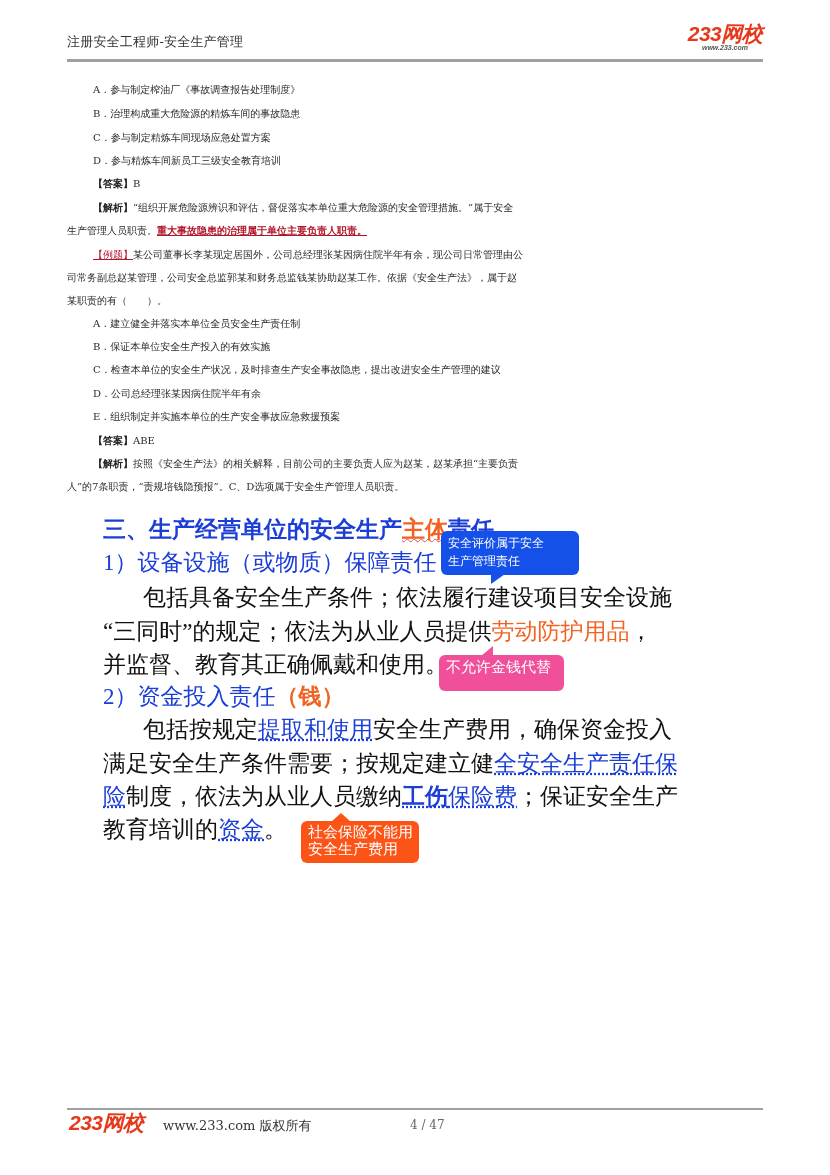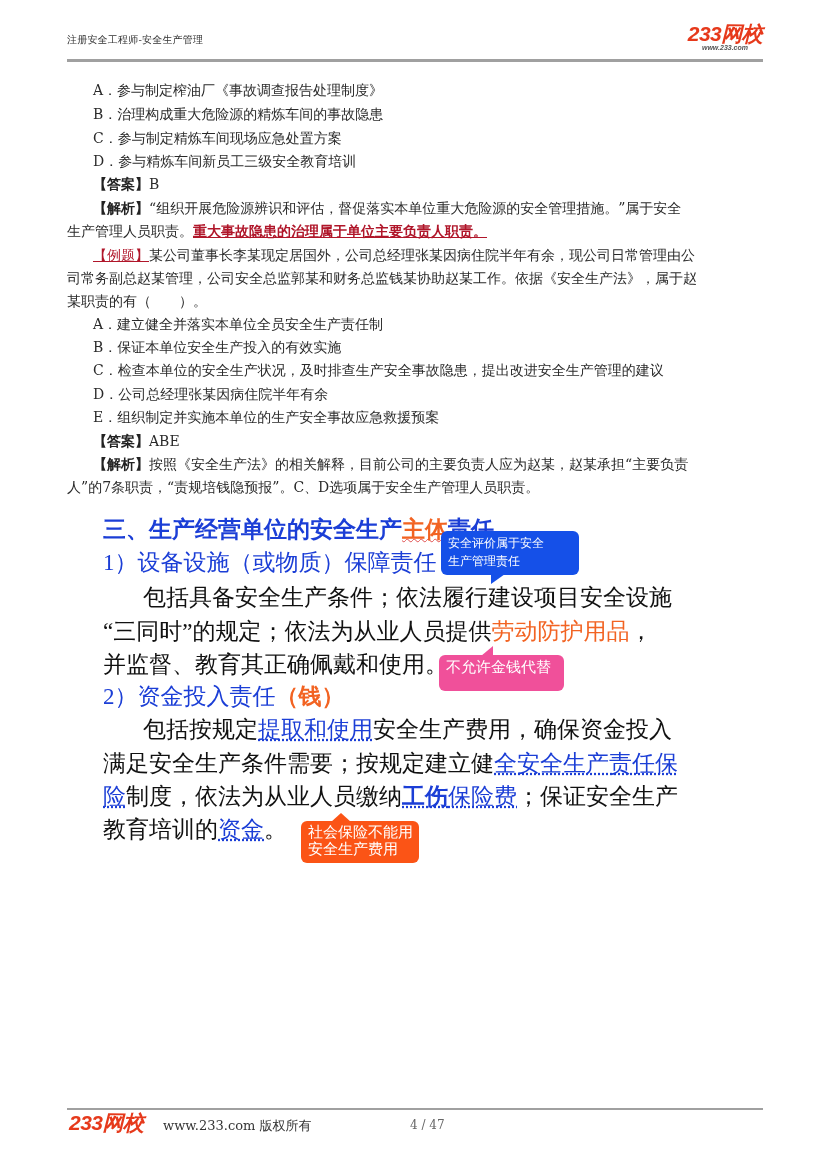--- a/index.html
+++ b/index.html
@@ -1,25 +1,25 @@
 <!DOCTYPE html>
 <html><head>
   <meta charset="utf-8">
   <style>
     * { margin: 0; padding: 0; box-sizing: border-box; }
     html, body { width: 830px; height: 1175px; background: #ffffff; overflow: hidden; }
     body { position: relative; font-family: "DejaVu Serif", "Liberation Serif", serif; color: #222; }
 
-    .header-title { position: absolute; left: 67px; top: 33px; font-size: 10px; color: #333; letter-spacing: 0.2px; }
+    .header-title { position: absolute; left: 67px; top: 33px; font-size: 13px; color: #333; letter-spacing: 0.2px; }
     .logo-top { position: absolute; left: 680px; top: 24px; width: 90px; text-align: center; }
     .logo-top .brand { font-family: "Liberation Sans", sans-serif; font-weight: bold; font-style: italic; font-size: 21px; color: #e6391b; line-height: 20px; letter-spacing: -0.5px; }
     .logo-top .url { font-family: "Liberation Sans", sans-serif; font-style: italic; font-weight: bold; font-size: 7px; color: #555; line-height: 8px; }
     .header-rule { position: absolute; left: 67px; top: 59px; width: 696px; height: 3px; background: #a0a0a0; }
 
-    .serif-line { position: absolute; font-size: 14px; line-height: 16px; white-space: nowrap; color: #2a2a2a; }
+    .serif-line { position: absolute; font-size: 10px; line-height: 16px; white-space: nowrap; color: #2a2a2a; }
     .bold-tag { font-weight: bold; color: #222; }
     .red-ul { color: #b0162a; font-weight: bold; text-decoration: underline; text-decoration-color: #b0162a; text-align: center; }
     .red-tag { color: #b0162a; text-decoration: underline; text-align: center; }
 
     .ppt-line { position: absolute; font-family: Liberation Serif, serif; font-size: 23px; line-height: 22px; white-space: nowrap; color: #111; }
     .h-blue { color: #1b3ed6; font-weight: bold; }
     .h-blue-normal { color: #1b3ed6; }
     .orange { color: #f26322; }
     .orange-bold { color: #f26322; font-weight: bold; }
     .wavy { text-decoration: underline wavy #e05050; text-decoration-thickness: 1px; }

